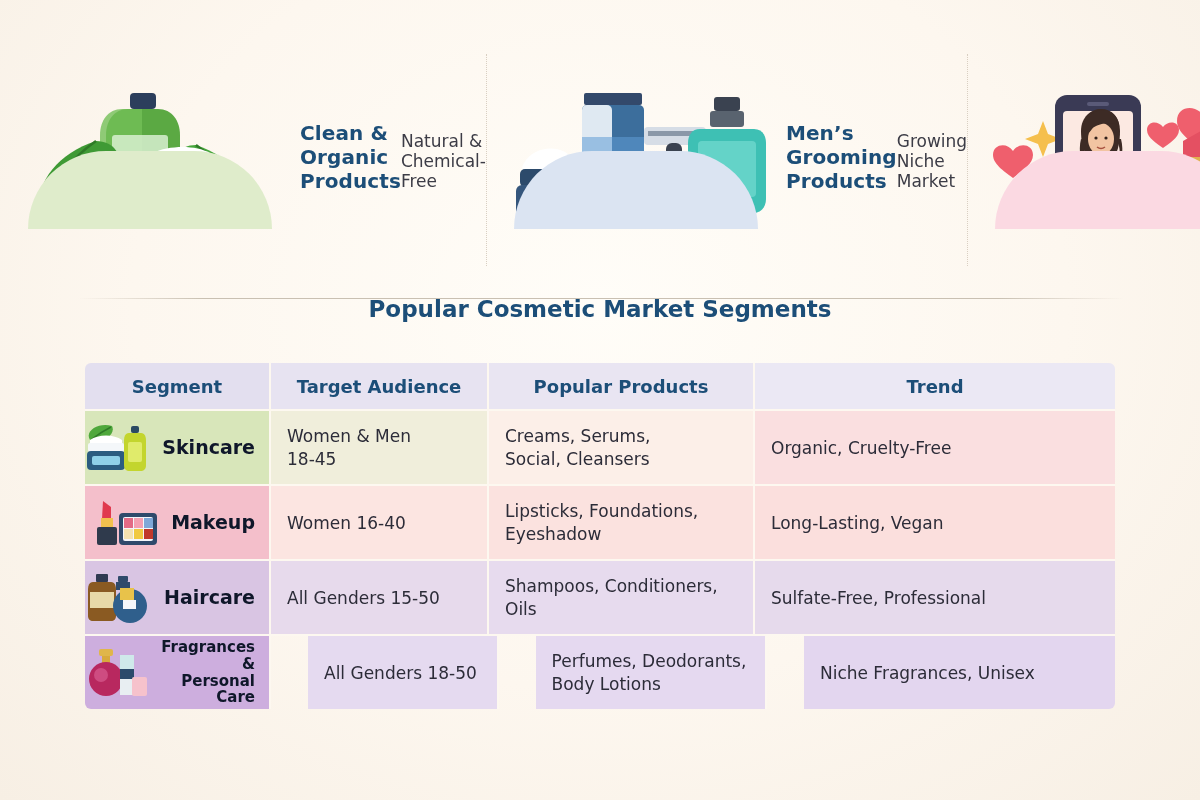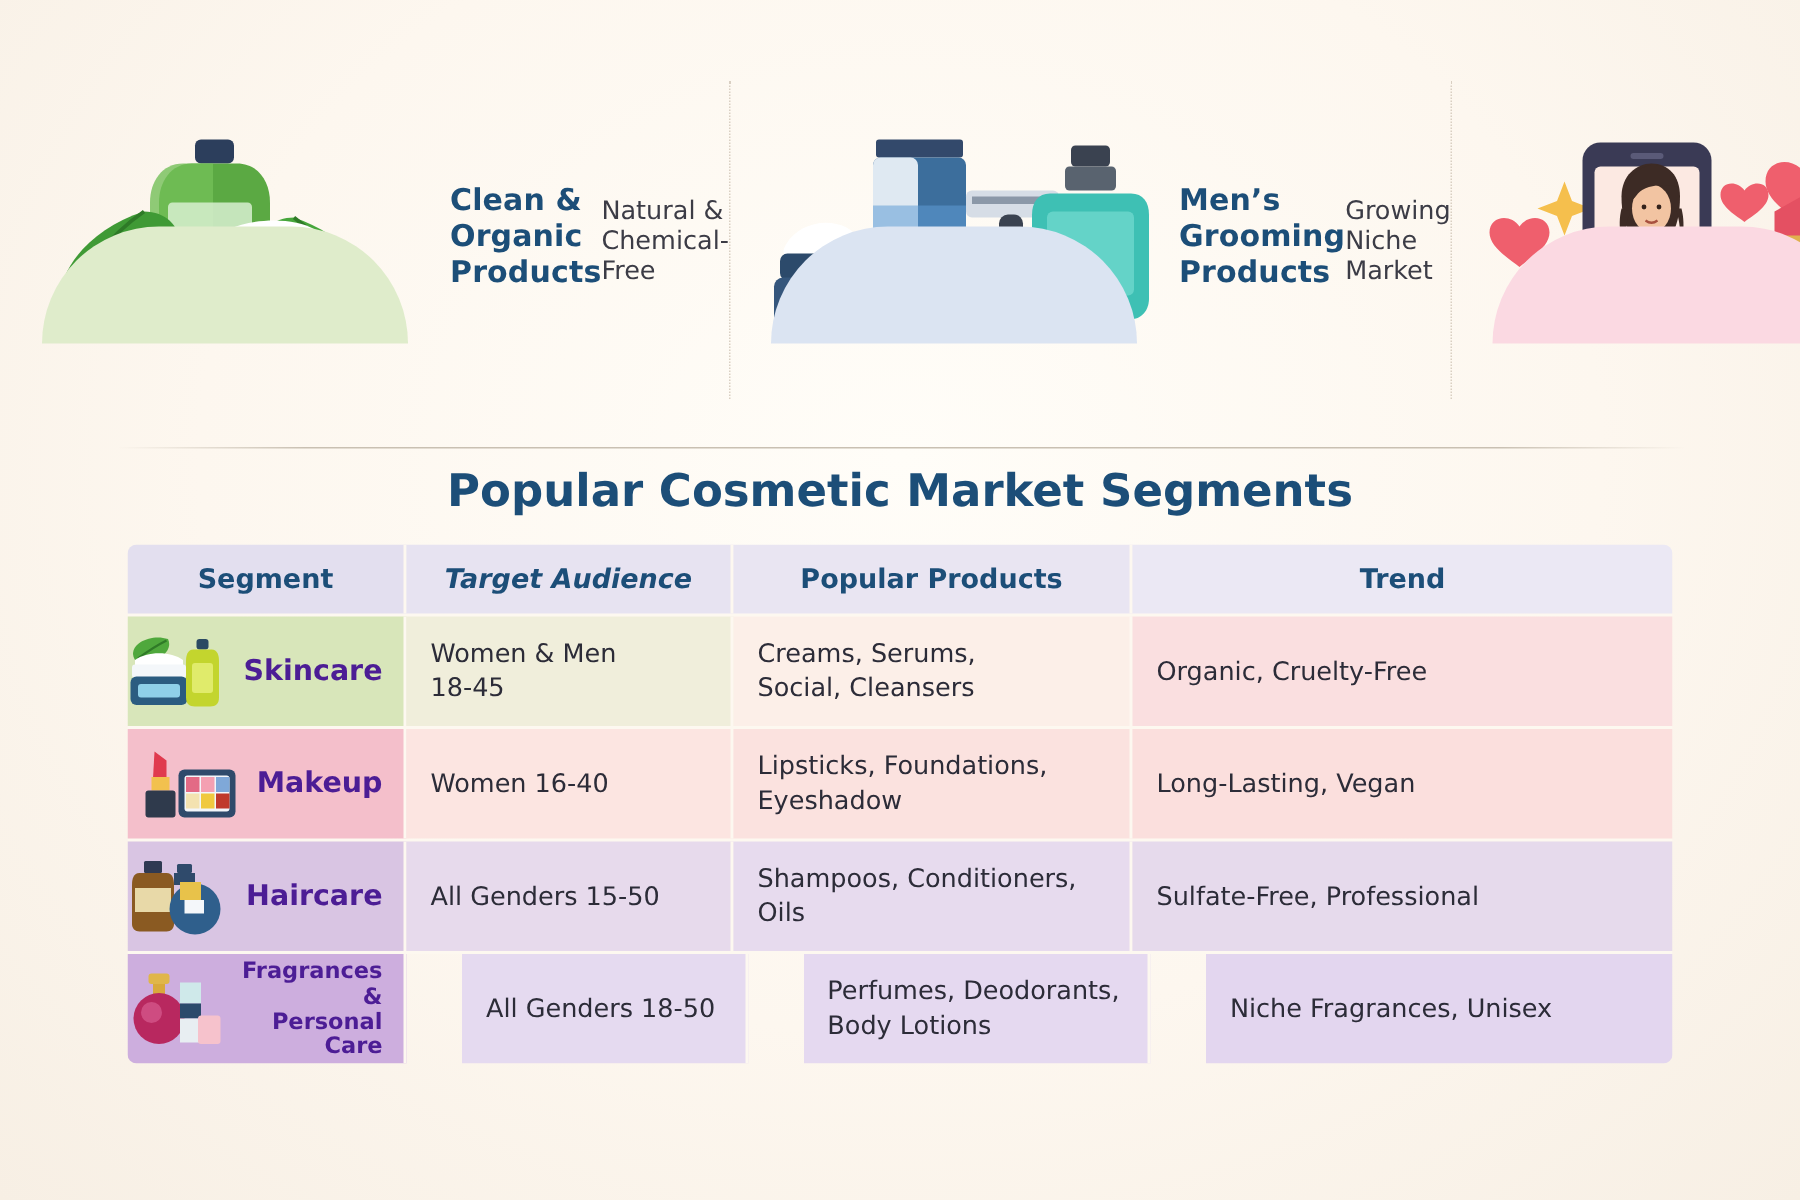--- a/index.html
+++ b/index.html
@@ -51,22 +51,22 @@
   .feature-sub { font-size:17px; color:#3c3c46; }
 
   
   .divider {
     position:absolute; left:78px; top:298px; width:1046px; height:1px;
     background:linear-gradient(to right, rgba(200,190,175,0), #c9c0b2 12%, #c9c0b2 88%, rgba(200,190,175,0));
   }
 
   
   .section-title {
-    position:absolute; top:310px; left:0; width:1200px;
-    text-align:center; font-size:30px; font-weight:bold; color:#1c4e78;
+    position:absolute; top:296px; left:0; width:1200px;
+    text-align:center; font-size:23px; font-weight:bold; color:#1c4e78;
   }
 
   
   .table-wrap {
     position:absolute; left:85px; top:363px; width:1030px;
     border-radius:6px; overflow:hidden;
   }
   .trow { display:flex; }
   .cell {
     padding:0 16px;
@@ -82,28 +82,28 @@
   .c1 { width:218px; }
   .c2 { width:266px; }
   .c3 { width:360px; }
 
   .hrow .cell {
     height:46px;
     justify-content:center;
     font-weight:bold; font-size:18px; color:#1c4e78;
     background:#e3dfef;
   }
-  .hrow .c1 { background:#e7e3f1;font-style:italic; }
+  .hrow .c1 { background:#e7e3f1; }
   .hrow .c2 { background:#e9e5f2; }
   .hrow .c3 { background:#ebe8f4; }
 
   .drow .cell { height:73px; }
   .drow .c0 { justify-content:flex-end; padding-right:14px; padding-left:8px; gap:8px; }
   .seg-label {
-    font-size:19px; font-weight:bold; color:#4c1d95; line-height:1.12;
+    font-size:19px; font-weight:bold; color:#0f172a; line-height:1.12;
     text-align:right;
   }
   .seg-label.small { font-size:15px; }
   .multi { line-height:1.32; }
 
   
   .r1 .c0 { background:#d8e6ba; }
   .r1 .c1 { background:#f0eedb; }
   .r1 .c2 { background:#fcefe8; }
   .r1 .c3 { background:#fadfe0; }

